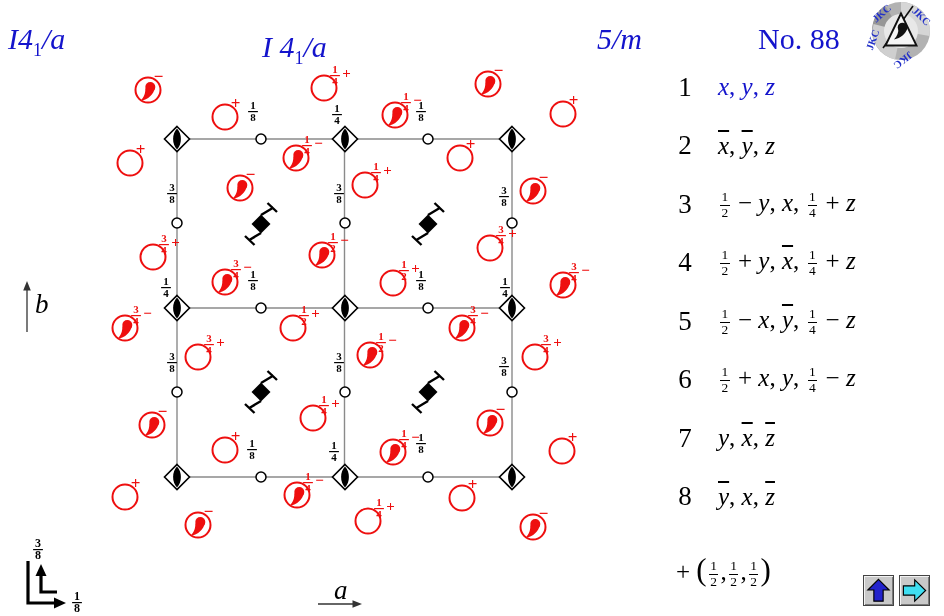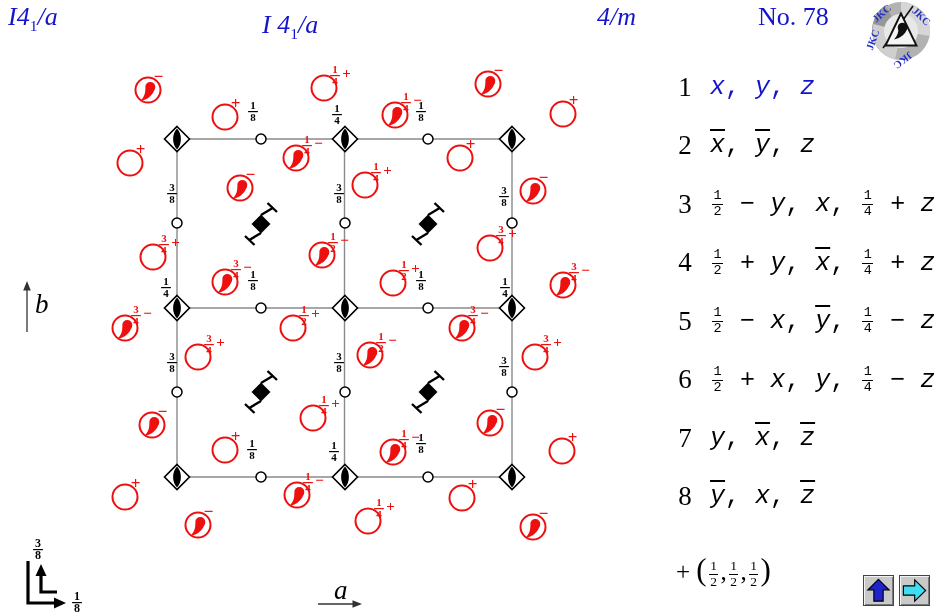--- a/index.html
+++ b/index.html
@@ -1,28 +1,28 @@
 <!DOCTYPE html>
 <html><head>
 <meta charset="utf-8">
 <style>
   :root{ --blue:#1414cc; --red:#ee0f0f; }
   html,body{margin:0;padding:0;}
   body{width:944px;height:616px;position:relative;background:#fff;overflow:hidden;
        font-family:"Liberation Serif","DejaVu Serif",serif;color:#000;}
   .abs{position:absolute;}
-  .hdr{font-size:26px;color:var(--blue);white-space:nowrap;}
+  .hdr{font-size:30px;color:var(--blue);white-space:nowrap;margin-top:20px;}
   .it{font-style:italic;}
   .hdr sub{font-size:60%;font-style:normal;}
   #diagram{position:absolute;left:0;top:0;z-index:0;}
   #diagram text{font-family:"Liberation Serif","DejaVu Serif",serif;}
   #ops{position:absolute;left:672px;top:58px;width:270px;z-index:1;}
   .ops-row{display:flex;align-items:center;height:58.5px;}
   .ops-num{font-size:27px;width:26px;text-align:center;flex:none;}
-  .ops-f{font-size:25px;margin-left:12px;white-space:nowrap;font-family:Liberation Mono, monospace;}
+  .ops-f{font-size:25px;margin-left:20px;white-space:nowrap;}
   .ops-f i{font-family:inherit;}
   .fr{display:inline-flex;flex-direction:column;align-items:center;font-size:13.5px;
       line-height:1.05;vertical-align:middle;margin:0 2px;font-style:normal;}
   .fr .n{border-bottom:1.4px solid currentColor;padding:0 1.5px 1px;}
   .ov{text-decoration:overline;}
   .big{font-size:31px;}
   #ops-footer{position:absolute;left:676px;top:552px;font-size:25px;z-index:1;white-space:nowrap;}
   .nav-btn{position:absolute;width:31px;height:31px;padding:0;background:#c9c9c9;
       border:1px solid #444;box-shadow:inset 1px 1px 0 #f2f2f2, inset -1px -1px 0 #7a7a7a;
       cursor:pointer;display:flex;align-items:center;justify-content:center;z-index:1;}
@@ -414,24 +414,24 @@
     </g>
   </svg>
 
 <div class="abs hdr it" style="left:8px;top:2px">
   <span>I</span><span>4</span><sub>1</sub><span>/a</span>
 </div>
 <div class="abs hdr it" style="left:262px;top:10px">
   <span>I </span><span>4</span><sub>1</sub><span>/a</span>
 </div>
 <div class="abs hdr it" style="left:597px;top:2px">
-  <span>4/m</span>
+  <span>5/m</span>
 </div>
 <div class="abs hdr" style="left:758px;top:2px">
-  <span>No. 78</span>
+  <span>No. 88</span>
 </div>
 
 <div id="ops">
     <div class="ops-row">
       <span class="ops-num">1</span>
       <span class="ops-f" style="color:#1414cc"><i>x</i>, <i>y</i>, <i>z</i></span>
     </div>
     <div class="ops-row">
       <span class="ops-num">2</span>
       <span class="ops-f" style="color:#000"><i class="ov">x</i>, <i class="ov">y</i>, <i>z</i></span>

